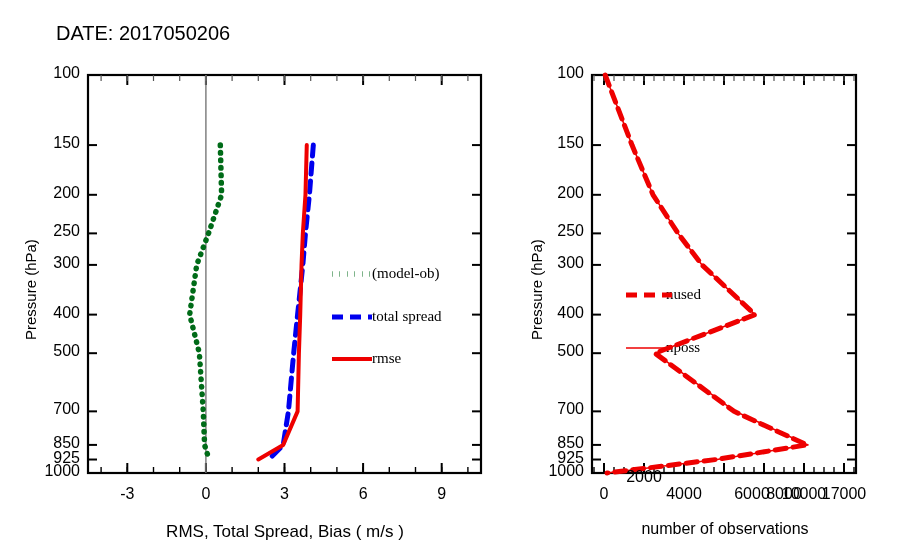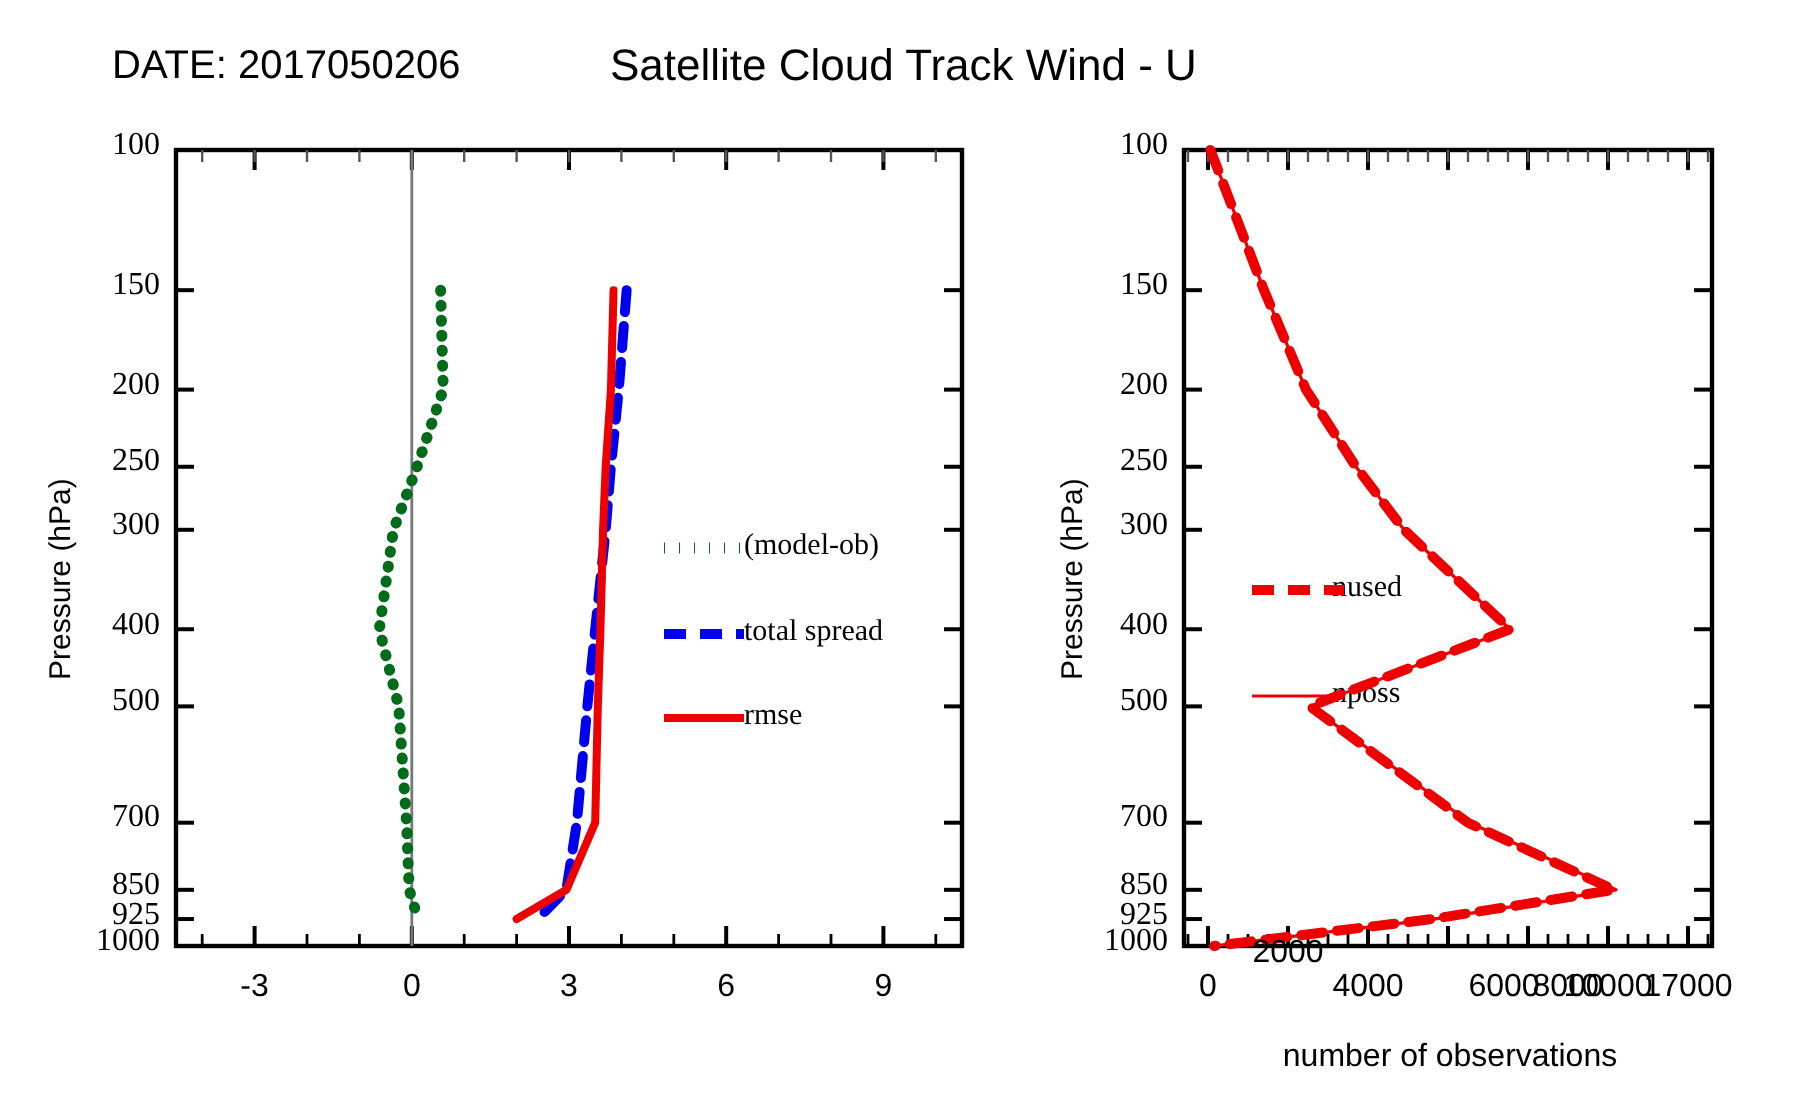--- a/index.html
+++ b/index.html
@@ -4,34 +4,34 @@
 <style>
   html,body{margin:0;padding:0;background:#ffffff;}
   body{width:900px;height:560px;overflow:hidden;
        font-family:"Liberation Sans", sans-serif;color:#000;}
   #root{position:relative;width:900px;height:560px;}
   .txt{position:absolute;white-space:nowrap;}
   #date-label{left:12px;top:22px;font-size:20px;margin-left:44px;}
   #main-title{left:305px;top:20px;font-size:22px;}
   .axis-title-x{font-size:17px;text-align:center;}
   .axis-title-y{font-size:15px;transform-origin:0 0;transform:rotate(-90deg);}
-  .tick-lbl{font-size:16px;text-align:right;font-family:Liberation Serif, serif;}
+  .tick-lbl{font-size:16px;text-align:right;}
   .tick-lbl-x{font-size:16px;text-align:center;}
   .leg-lbl{position:absolute;font-size:15px;white-space:nowrap;font-family:Liberation Serif, serif;}
   svg{position:absolute;left:0;top:0;overflow:visible;}
 </style>
 </head>
 <body>
 
 <div id="root">
 
   <div class="txt" id="date-label">DATE: 2017050206</div>
-  <div class="txt" id="main-title">Satellite Cloud Track Wind - U</div>
 
   <div class="txt axis-title-y" id="ylab-left" style="left:22px;top:340px;">Pressure (hPa)</div>
+  <div class="txt axis-title-x" id="xlab-left" style="left:140px;top:522px;width:290px;">RMS, Total Spread, Bias ( m/s )</div>
 
   <div class="txt axis-title-y" id="ylab-right" style="left:528px;top:340px;">Pressure (hPa)</div>
   <div class="txt axis-title-x" id="xlab-right" style="left:585px;top:520px;width:280px;font-size:16px;">number of observations</div>
 
   <div class="leg-lbl" style="left:372px;top:265px;">(model-ob)</div>
   <div class="leg-lbl" style="left:372px;top:308px;">total spread</div>
   <div class="leg-lbl" style="left:372px;top:350px;">rmse</div>
 
   <div class="leg-lbl" style="left:666px;top:286px;">nused</div>
   <div class="leg-lbl" style="left:666px;top:339px;">nposs</div>

